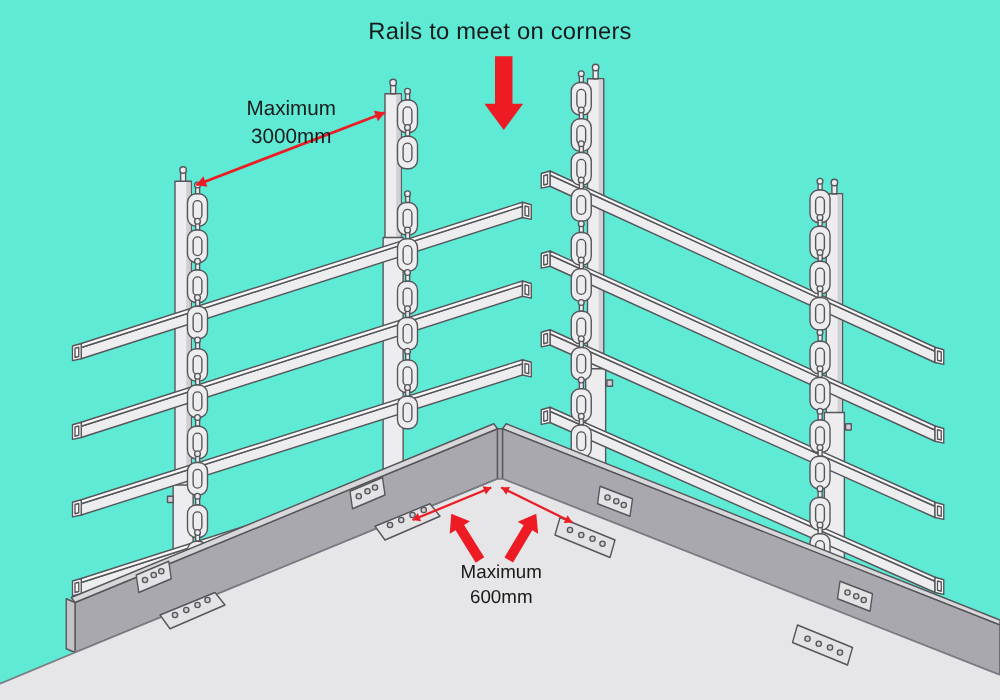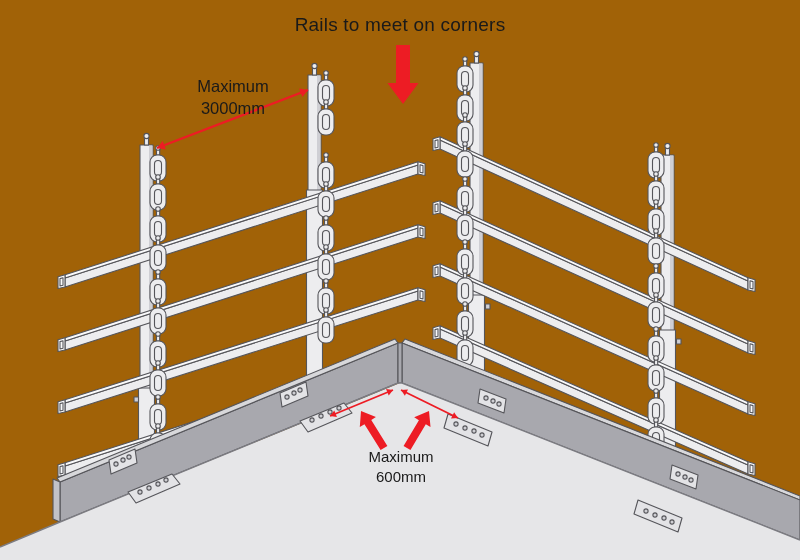--- a/index.html
+++ b/index.html
@@ -1,16 +1,16 @@
 <!DOCTYPE html>
 <html style="--accent-red: #ed1c24; --ink: #1a1a1a; --outline: #55555a; --metal: #ededef; --metal-light: #fafafb; --metal-dark: #cfcfd4; --fascia: #a8a8ae; --fascia-top: #d8d8db; --fascia-end: #c2c2c7; --roof: #e6e6e8; --plate: #e3e3e6;"><head>
 <meta charset="utf-8">
 <style>
   html,body{margin:0;padding:0;background:#fff;}
-  .stage{position:relative;width:800px;height:560px;background:#a16207;overflow:hidden;
+  .stage{position:relative;width:800px;height:560px;background:#5eead4;overflow:hidden;
          font-family:"Liberation Sans",sans-serif;}
   svg{display:block;}
   .s{stroke:var(--outline,#55555a);stroke-width:1.1;stroke-linejoin:round;}
   .metal{fill:var(--metal,#ededef);}
   .mlight{fill:var(--metal-light,#fafafb);}
   .mdark{fill:var(--metal-dark,#cfcfd4);}
   .hole{fill:none;}
   .fascia{fill:var(--fascia,#a8a8ae);}
   .fasciaTop{fill:var(--fascia-top,#d8d8db);}
   .fasciaEnd{fill:var(--fascia-end,#c2c2c7);}

